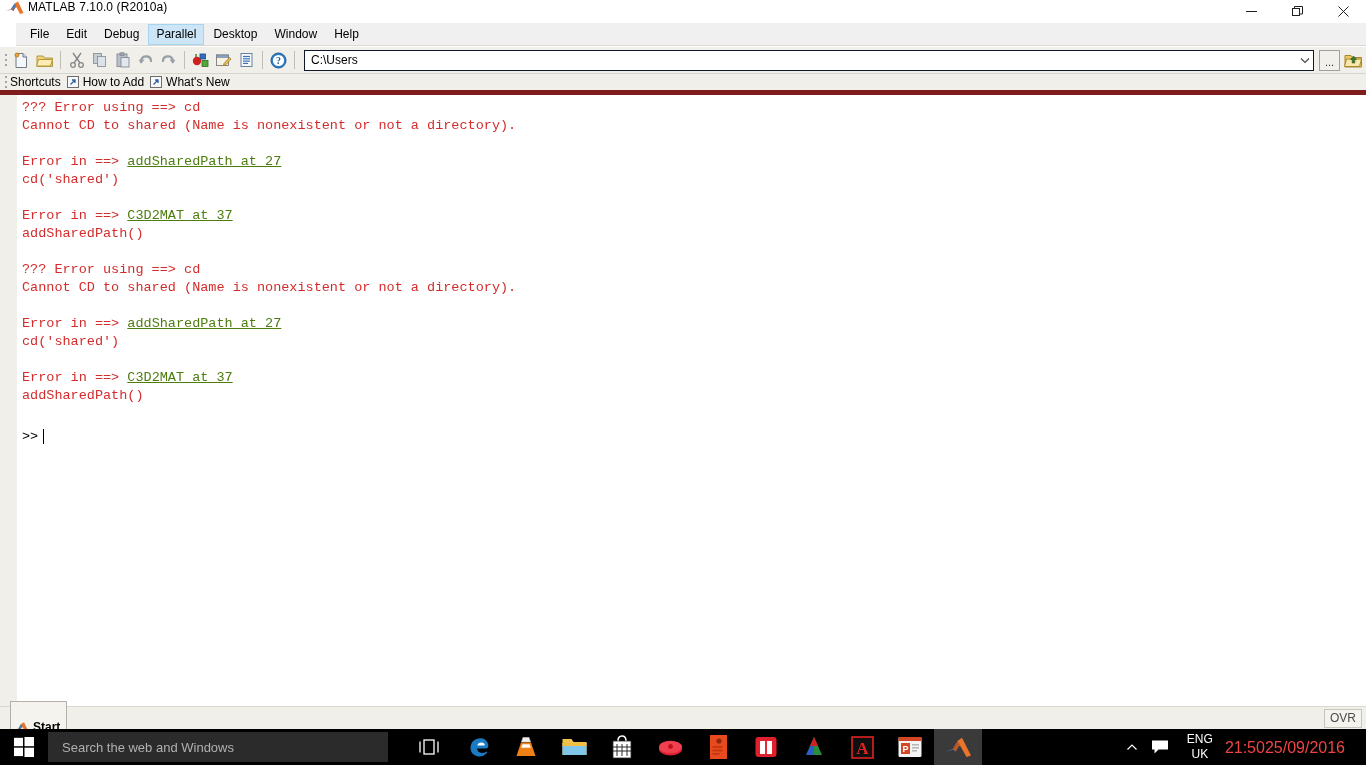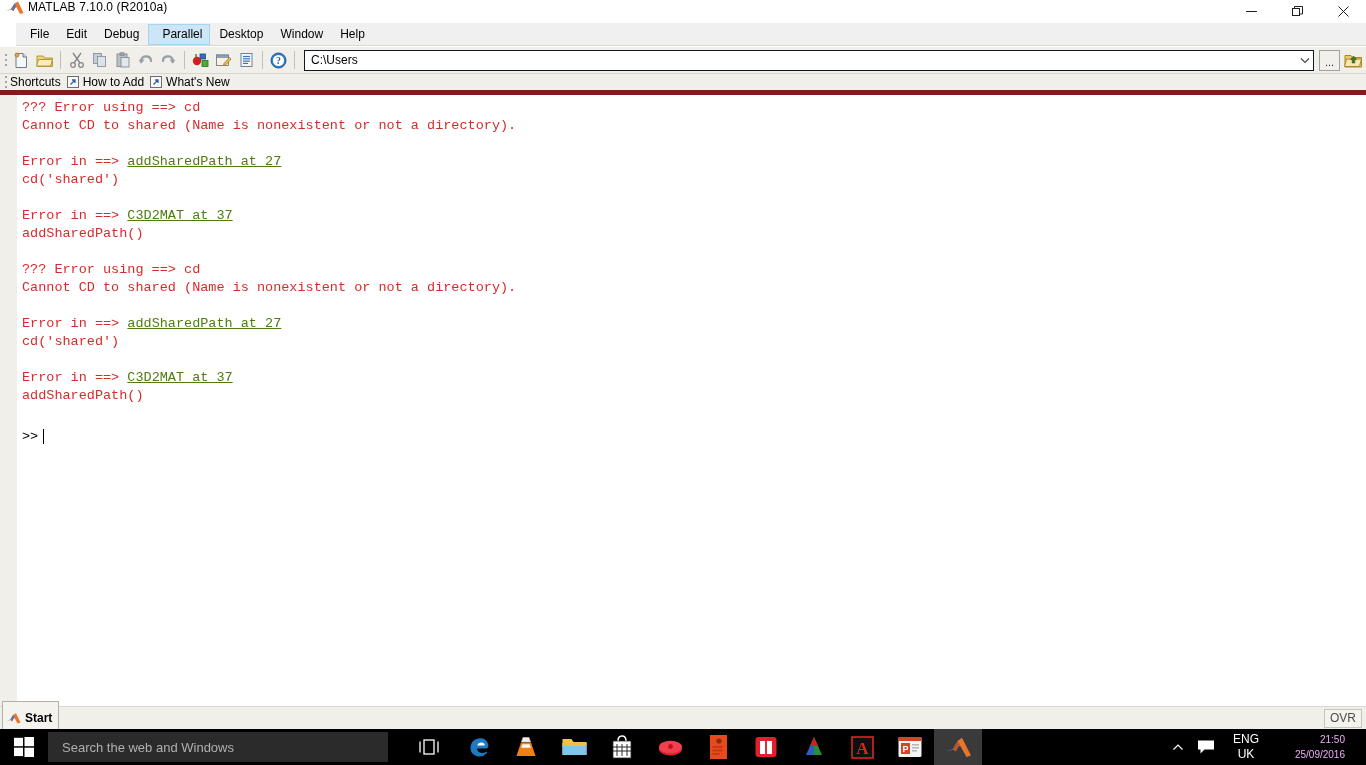--- a/index.html
+++ b/index.html
@@ -57,21 +57,21 @@
   .menu-item {
     font-size: 12px; color: #000;
     padding: 3px 8px 4px 8px;
     margin-right: 1px;
     white-space: nowrap;
     line-height: 14px;
   }
   .menu-item.active {
     background: #cde6f7;
     border: 1px solid #a8d4f0;
-    padding: 2px 7px 3px 13px;
+    padding: 2px 7px 3px 7px;
   }
 
   
   .toolbar {
     position: absolute; top: 47px; left: 0;
     width: 1366px; height: 27px;
     background: #f0efe9;
     display: flex; align-items: center;
     border-bottom: 1px solid #d8d4cb;
   }
@@ -190,26 +190,26 @@
 
   
   .statusbar {
     position: absolute; top: 706px; left: 0;
     width: 1366px; height: 23px;
     background: #f0efe9;
     border-top: 1px solid #dcd8cf;
     display: flex; align-items: center;
   }
   .start-btn {
-    display: flex; align-items: center;
+    display: flex; align-items: flex-end;
     height: 34px;
     border: 1px solid #b4b0a8;
     background: #f4f3ee;
     padding: 0 6px 0 3px;
-    margin-left: 2px;
+    margin-left: 10px;
   }
   .start-label { font-size: 12px; font-weight: bold; color: #000; margin-left: 4px; }
   .ovr {
     margin-left: auto; margin-right: 4px;
     font-size: 12px; color: #4c4c4c;
     border: 1px solid #c8c4bb;
     padding: 1px 5px 2px 5px;
     background: #f4f3ee;
   }
 
@@ -256,22 +256,22 @@
     padding-right: 8px;
   }
   .tray-chev { width: 26px; display:flex; align-items:center; justify-content:center; }
   .tray-msg  { width: 30px; display:flex; align-items:center; justify-content:center; }
   .lang {
     display: flex; flex-direction: column; align-items: center;
     color: #ffffff; font-size: 12px; line-height: 15px;
     margin: 0 8px; width: 34px;
   }
   .clock {
-    display: flex; flex-direction: column; align-items: flex-end;
-    color: #f0abfc; font-size: 10px; line-height: 15px;
+    display: flex; flex-direction: row; align-items: flex-end;
+    color: #ef4444; font-size: 16px; line-height: 15px;
     margin-right: 10px; min-width: 74px;
   }
   .notif-bar { width: 3px; height: 36px; background:#000; }
 </style>
 </head>
 <body>
 
 <div id="app">
 
   <div class="titlebar">

